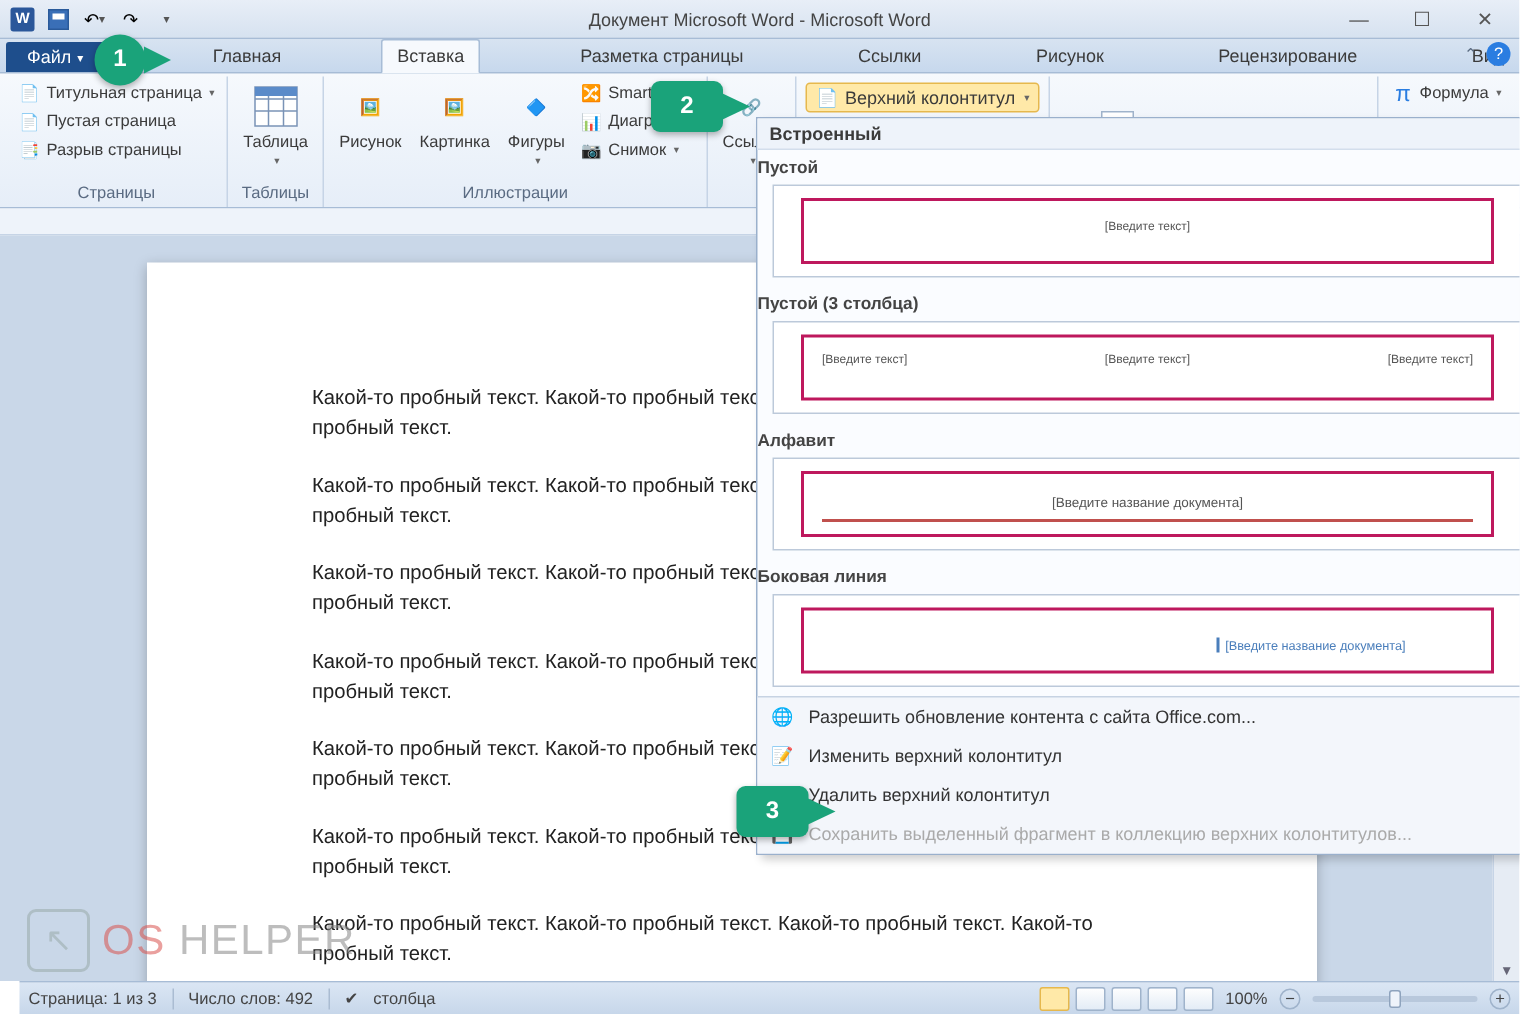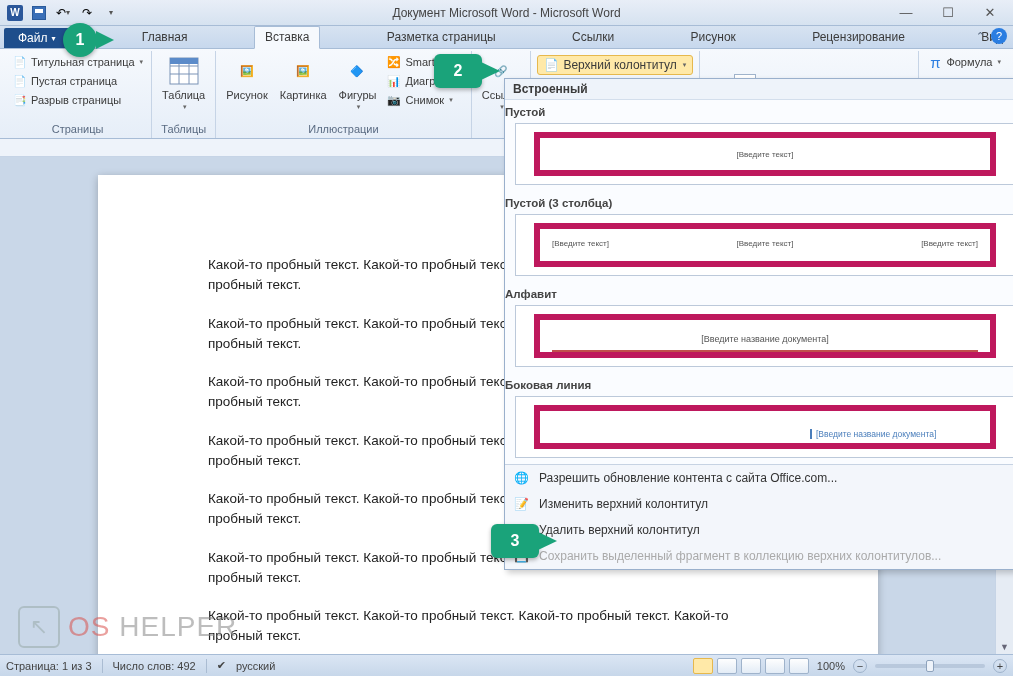--- a/index.html
+++ b/index.html
@@ -54,42 +54,42 @@
 
 .gallery { position: absolute; left: 504px; top: 78px; width: 540px; background: #fafcff; border: 1px solid #9ab0cc; box-shadow: 3px 3px 6px rgba(0,0,0,0.2); z-index: 50; }
 .gallery-head { padding: 3px 8px; font-weight: bold; font-size: 12px; color: #3b3b3b; background: #eef3fa; border-bottom: 1px solid #d3deec; }
 .gallery-body { max-height: 418px; overflow: hidden; position: relative; padding-right: 18px; }
 .g-scroll { position: absolute; right: 0; top: 0; bottom: 0; width: 17px; background: #eef3fa; border-left: 1px solid #d3deec; }
 .g-scroll .t { position: absolute; left: 2px; right: 2px; top: 16px; height: 80px; background: #c3d1e2; border: 1px solid #aabcd2; border-radius: 2px; }
 .g-scroll .a { position: absolute; left: 0; right: 0; height: 14px; display: flex; align-items: center; justify-content: center; font-size: 9px; color: #667; }
 .g-scroll .a.u{top:0}.g-scroll .a.d{bottom:0}
 .g-section-label { font-size: 11.5px; font-weight: bold; color: #444; padding: 6px 0 3px; }
 .g-thumb { margin: 2px 10px 6px; border: 1px solid #bcc9da; background: #fff; height: 62px; position: relative; }
-.g-thumb .sheet { position: absolute; left: 18px; right: 18px; top: 8px; bottom: 8px; border: 6px solid #be185d; background: #fff; }
+.g-thumb .sheet { position: absolute; left: 18px; right: 18px; top: 8px; bottom: 8px; border: 2px solid #be185d; background: #fff; }
 .g-thumb .ph { font-size: 8px; color: #555; text-align: center; }
 .g-thumb .row3 { display: flex; justify-content: space-between; padding: 10px 12px 0; }
 .g-thumb .underline { position: absolute; left: 12px; right: 12px; top: 30px; height: 2px; background: #c0504d; }
 .g-thumb .title-ph { position: absolute; top: 14px; left: 0; right: 0; text-align: center; font-size: 9px; color: #555; }
 .g-thumb .side { position: absolute; left: 60%; top: 18px; font-size: 8.5px; color: #4a7ebb; border-left: 2px solid #4a7ebb; padding-left: 4px; }
 .gallery-foot { border-top: 1px solid #c7d3e3; background: #f3f6fb; }
 .g-menu { display: flex; align-items: center; gap: 8px; padding: 5px 8px; font-size: 12px; color: #333; }
 .g-menu.disabled { color: #aaa; text-align: right; }
 .g-menu .mi { width: 18px; height: 16px; display: flex; align-items: center; justify-content: center; }
 
 
 .badge { position: absolute; background: #1aa37a; color: #fff; font-weight: bold; font-size: 16px; border-radius: 6px; display: flex; align-items: center; justify-content: center; z-index: 100; box-shadow: 0 2px 4px rgba(0,0,0,0.3); }
 .b1 { left: 63px; top: 23px; width: 34px; height: 34px; border-radius: 50%; }
 .b1::after { content: ""; position: absolute; right: -17px; top: 8px; border-left: 18px solid #1aa37a; border-top: 9px solid transparent; border-bottom: 9px solid transparent; }
 .b2 { left: 434px; top: 54px; width: 48px; height: 34px; }
 .b2::after { content: ""; position: absolute; right: -18px; top: 8px; border-left: 19px solid #1aa37a; border-top: 9px solid transparent; border-bottom: 9px solid transparent; }
 .b3 { left: 491px; top: 524px; width: 48px; height: 34px; }
 .b3::after { content: ""; position: absolute; right: -18px; top: 8px; border-left: 19px solid #1aa37a; border-top: 9px solid transparent; border-bottom: 9px solid transparent; }
 
 
-.statusbar { position: absolute; left: 0; right: 0; bottom: 0; height: 22px; background: linear-gradient(#dbe6f4, #c7d7ea); border-top: 1px solid #a7bcd6; display: flex; align-items: center; font-size: 11px; color: #444; padding: 0 6px; gap: 10px; }
+.statusbar { position: absolute; left: 13px; right: 0; bottom: 0; height: 22px; background: linear-gradient(#dbe6f4, #c7d7ea); border-top: 1px solid #a7bcd6; display: flex; align-items: center; font-size: 11px; color: #444; padding: 0 6px; gap: 10px; }
 .statusbar .sep { width: 1px; height: 14px; background: #aabcd2; }
 .statusbar .right { margin-left: auto; display: flex; align-items: center; gap: 4px; }
 .view-btn { width: 20px; height: 16px; border: 1px solid #9fb3cb; background: linear-gradient(#fefefe,#e3ecf6); border-radius: 2px; }
 .view-btn.active { background: #ffe9a8; border-color: #e6b84d; }
 .zoom-track { width: 110px; height: 4px; background: #b8c8dc; position: relative; border-radius: 2px; margin: 0 4px; }
 .zoom-thumb { position: absolute; left: 50%; top: -4px; width: 8px; height: 12px; background: #eef3fa; border: 1px solid #8ea3bd; border-radius: 2px; transform: translateX(-50%); }
 
 
 .watermark { position: absolute; left: 18px; bottom: 28px; display: flex; align-items: center; gap: 8px; opacity: 0.55; z-index: 5; pointer-events: none; }
 .wm-box { width: 42px; height: 42px; border: 2px solid #9aa; border-radius: 6px; display: flex; align-items: center; justify-content: center; color: #9aa; font-size: 22px; }
@@ -359,21 +359,21 @@
   <div class="wm-box">↖</div>
   <div class="wm-text"><span class="os">OS</span> <span class="hl">HELPER</span></div>
 </div>
 
 <div class="statusbar">
   <span>Страница: 1 из 3</span>
   <div class="sep"></div>
   <span>Число слов: 492</span>
   <div class="sep"></div>
   <span>✔</span>
-  <span>русский</span>
+  <span>столбца</span>
   <div class="right">
     <div class="view-btn active"></div>
     <div class="view-btn"></div>
     <div class="view-btn"></div>
     <div class="view-btn"></div>
     <div class="view-btn"></div>
     <span style="margin:11px 4px;">100%</span>
     <span style="width:14px;text-align:center;border:1px solid #9fb3cb;border-radius:7px;">−</span>
     <div class="zoom-track">
         <div class="zoom-thumb"></div>

